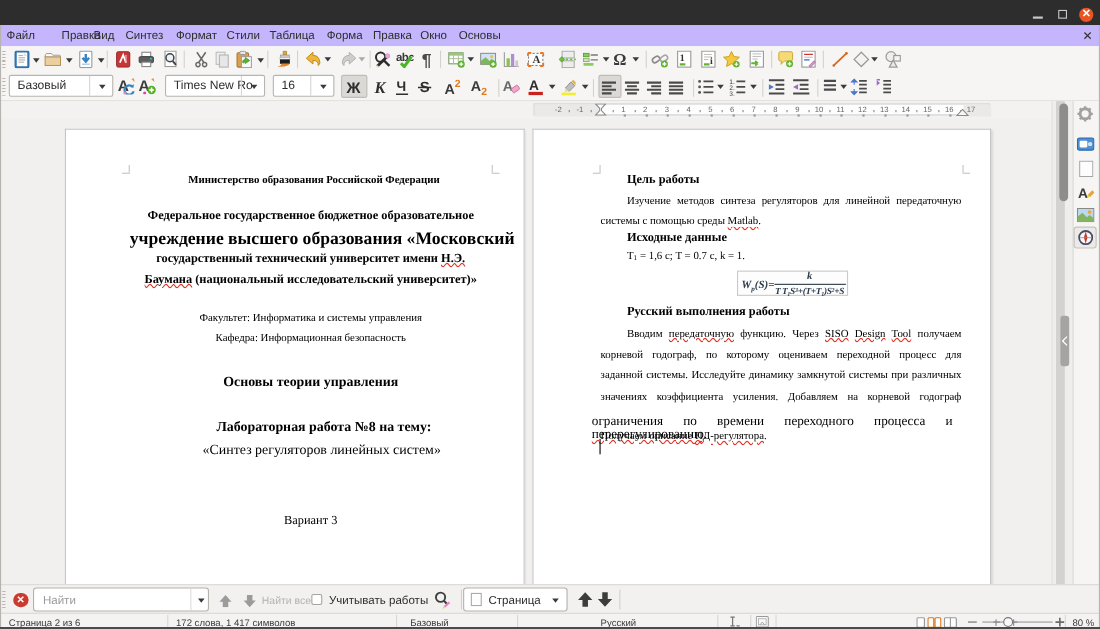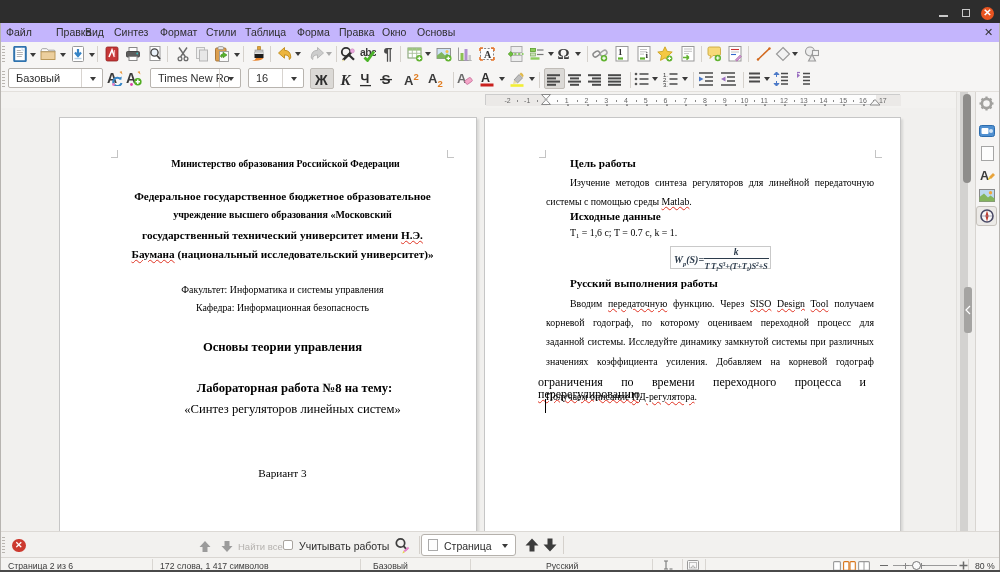--- a/index.html
+++ b/index.html
@@ -493,21 +493,21 @@
     <i style="left:6px;top:0;width:1px;height:7px"></i>
     <i style="left:0;top:7px;width:7px;height:1px"></i>
   </div>
 <div class="cm" style="left:875px;top:150px">
     <i style="left:0;top:0;width:1px;height:7px"></i>
     <i style="left:0;top:7px;width:7px;height:1px"></i>
   </div>
 
 <div class="line serif c" style="top:158.7px;font-size:9.85px;line-height:1;font-weight:bold;transform:translateX(3px)">Министерство образования Российской Федерации</div>
 <div class="line serif c" style="top:190.6px;font-size:11.24px;line-height:1;font-weight:bold">Федеральное государственное бюджетное образовательное</div>
-<div class="line serif c" style="top:210.2px;font-size:10px;line-height:1;font-weight:bold">учреждение высшего образования «Московский</div>
+<div class="line serif c" style="top:210.2px;font-size:16px;line-height:1;font-weight:bold">учреждение высшего образования «Московский</div>
 <div class="line serif c" style="top:229.5px;font-size:11.24px;line-height:1;font-weight:bold">государственный технический университет имени <span class="sq">Н.Э.</span></div>
 <div class="line serif c" style="top:248.7px;font-size:11.24px;line-height:1;font-weight:bold"><span class="sq">Баумана</span> (национальный исследовательский университет)»</div>
 <div class="line serif c" style="top:285.3px;font-size:9.85px;line-height:1">Факультет: Информатика и системы управления</div>
 <div class="line serif c" style="top:303.3px;font-size:9.85px;line-height:1">Кафедра: Информационная безопасность</div>
 <div class="line serif c" style="top:340.8px;font-size:12.65px;line-height:1;font-weight:bold">Основы теории управления</div>
 <div class="line serif c" style="top:381.5px;font-size:12.65px;line-height:1;font-weight:bold;transform:translateX(12px)">Лабораторная работа №8 на тему:</div>
 <div class="line serif c" style="top:402.5px;font-size:12.65px;line-height:1;transform:translateX(10px)">«Синтез регуляторов линейных систем»</div>
 <div class="line serif c" style="top:467.9px;font-size:11.24px;line-height:1">Вариант 3</div>
 
 <div class="line serif" style="left:570px;top:157.6px;font-size:11.24px;line-height:1;font-weight:bold">Цель работы</div>
@@ -574,20 +574,25 @@
 <div class="abs" style="left:976px;top:206px;width:21px;height:20px;background:#eceae7;border:1px solid #c6c2bc;border-radius:3px"></div>
 <svg class="abs" style="left:980px;top:209px" width="14" height="14" viewBox="0 0 14 14">
     <circle cx="7" cy="7" r="6" fill="#f8f8f8" stroke="#4a4a66" stroke-width="1.6"></circle>
     <path d="M7 1.5 L8.6 7 L7 12.5 L5.4 7 Z" fill="#c0392b"></path>
     <path d="M2 7 h10" stroke="#8a8aa0" stroke-width="0.7"></path>
   </svg>
 
 <div id="findbar">
     <div class="grip" style="top:5px;height:17px"></div>
     <div class="abs" style="left:12px;top:6.5px;width:13.5px;height:13.5px;border-radius:50%;background:#cc3a2f;color:#fff;font-size:9px;line-height:13.5px;text-align:center;font-weight:bold">✕</div>
+    <div class="abs" style="left:30px;top:2px;width:160px;height:22px;background:#fff;border:1px solid #b5b1ac;border-radius:3px">
+      <span class="abs" style="left:8px;top:5px;font-size:10.5px;color:#9a9a9a">Найти</span>
+      <span class="abs" style="left:142px;top:0;width:1px;height:20px;background:#ddd"></span>
+      <span class="dd" style="left:149px;top:8.5px"></span>
+    </div>
     <svg class="abs" style="left:199px;top:9px" width="12" height="11" viewBox="0 0 12 11">
       <path d="M6 0 L11.5 6 H8.5 V11 H3.5 V6 H0.5 Z" fill="#9b9b9b"></path>
     </svg>
     <svg class="abs" style="left:221px;top:9px" width="12" height="11" viewBox="0 0 12 11">
       <path d="M6 11 L0.5 5 H3.5 V0 H8.5 V5 H11.5 Z" fill="#9b9b9b"></path>
     </svg>
     <span class="abs" style="left:238px;top:9px;font-size:9.5px;color:#b4b1ae">Найти все</span>
     <div class="abs" style="left:283px;top:8px;width:10px;height:10px;background:#fff;border:1px solid #a9a49e;border-radius:2px"></div>
     <span class="abs" style="left:299px;top:8px;font-size:10.5px;color:#2e2e2e">Учитывать работы</span>
     <svg class="abs" style="left:394px;top:5px" width="17" height="17" viewBox="0 0 17 17">

